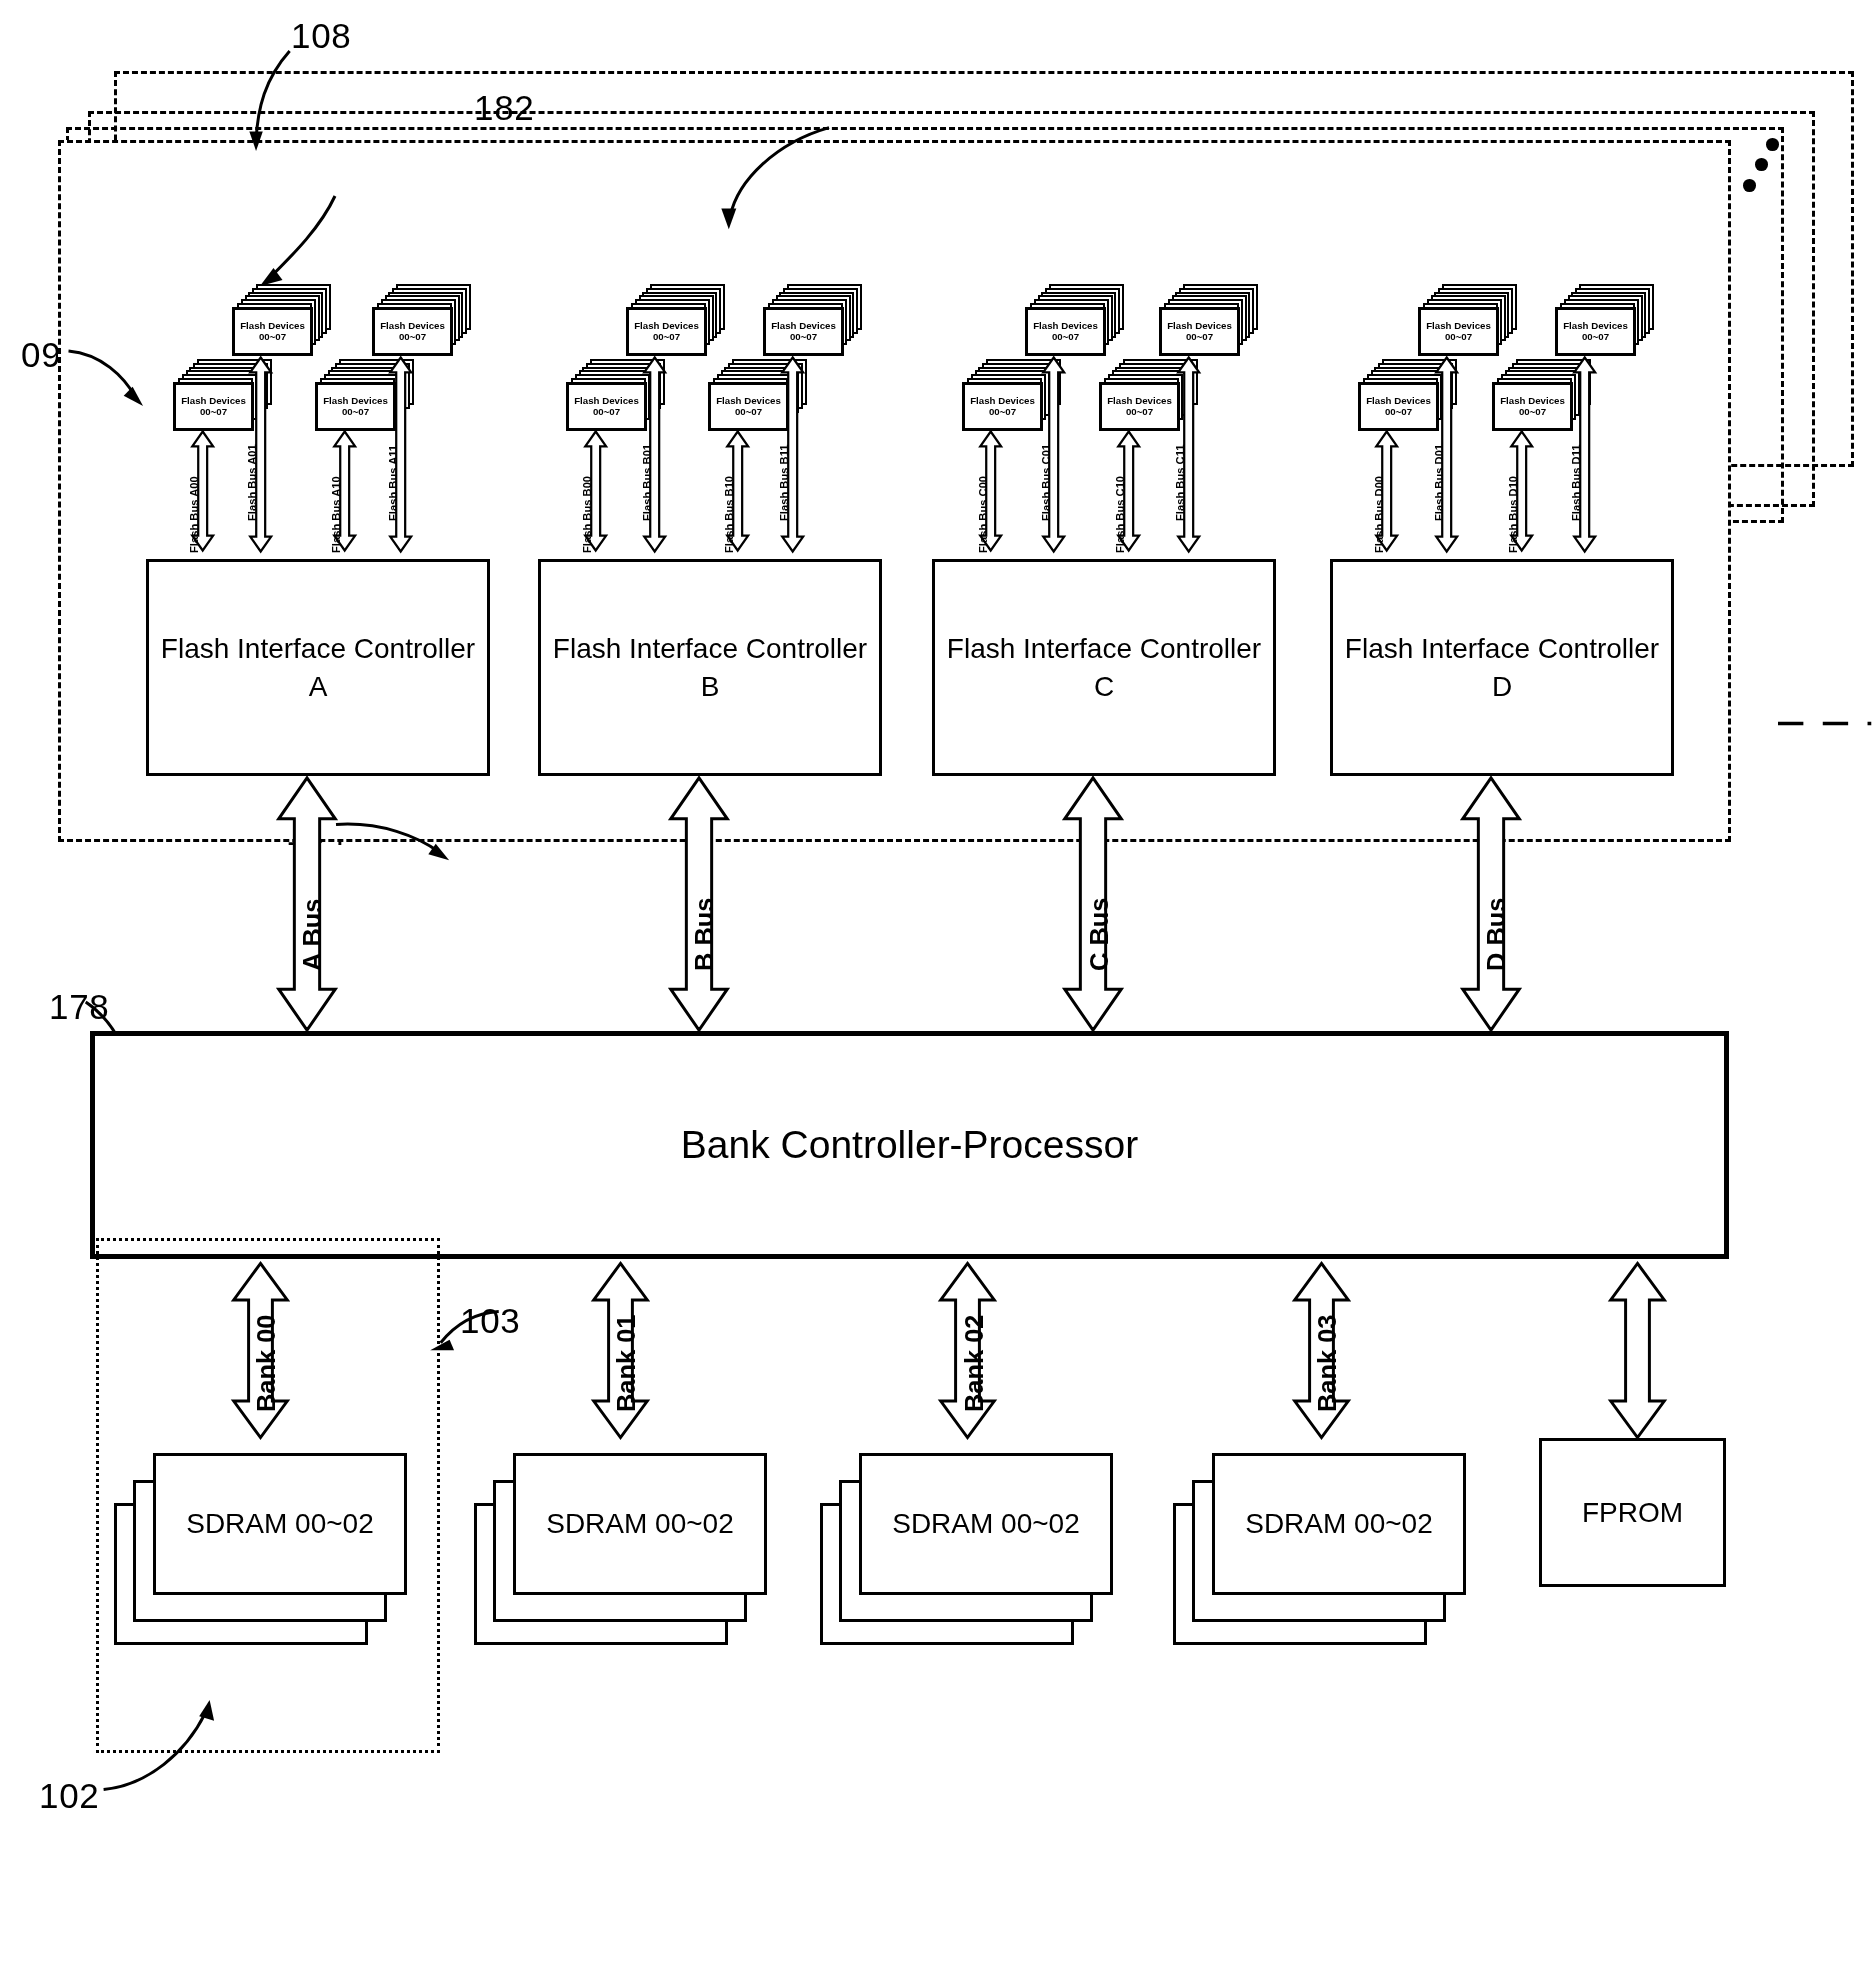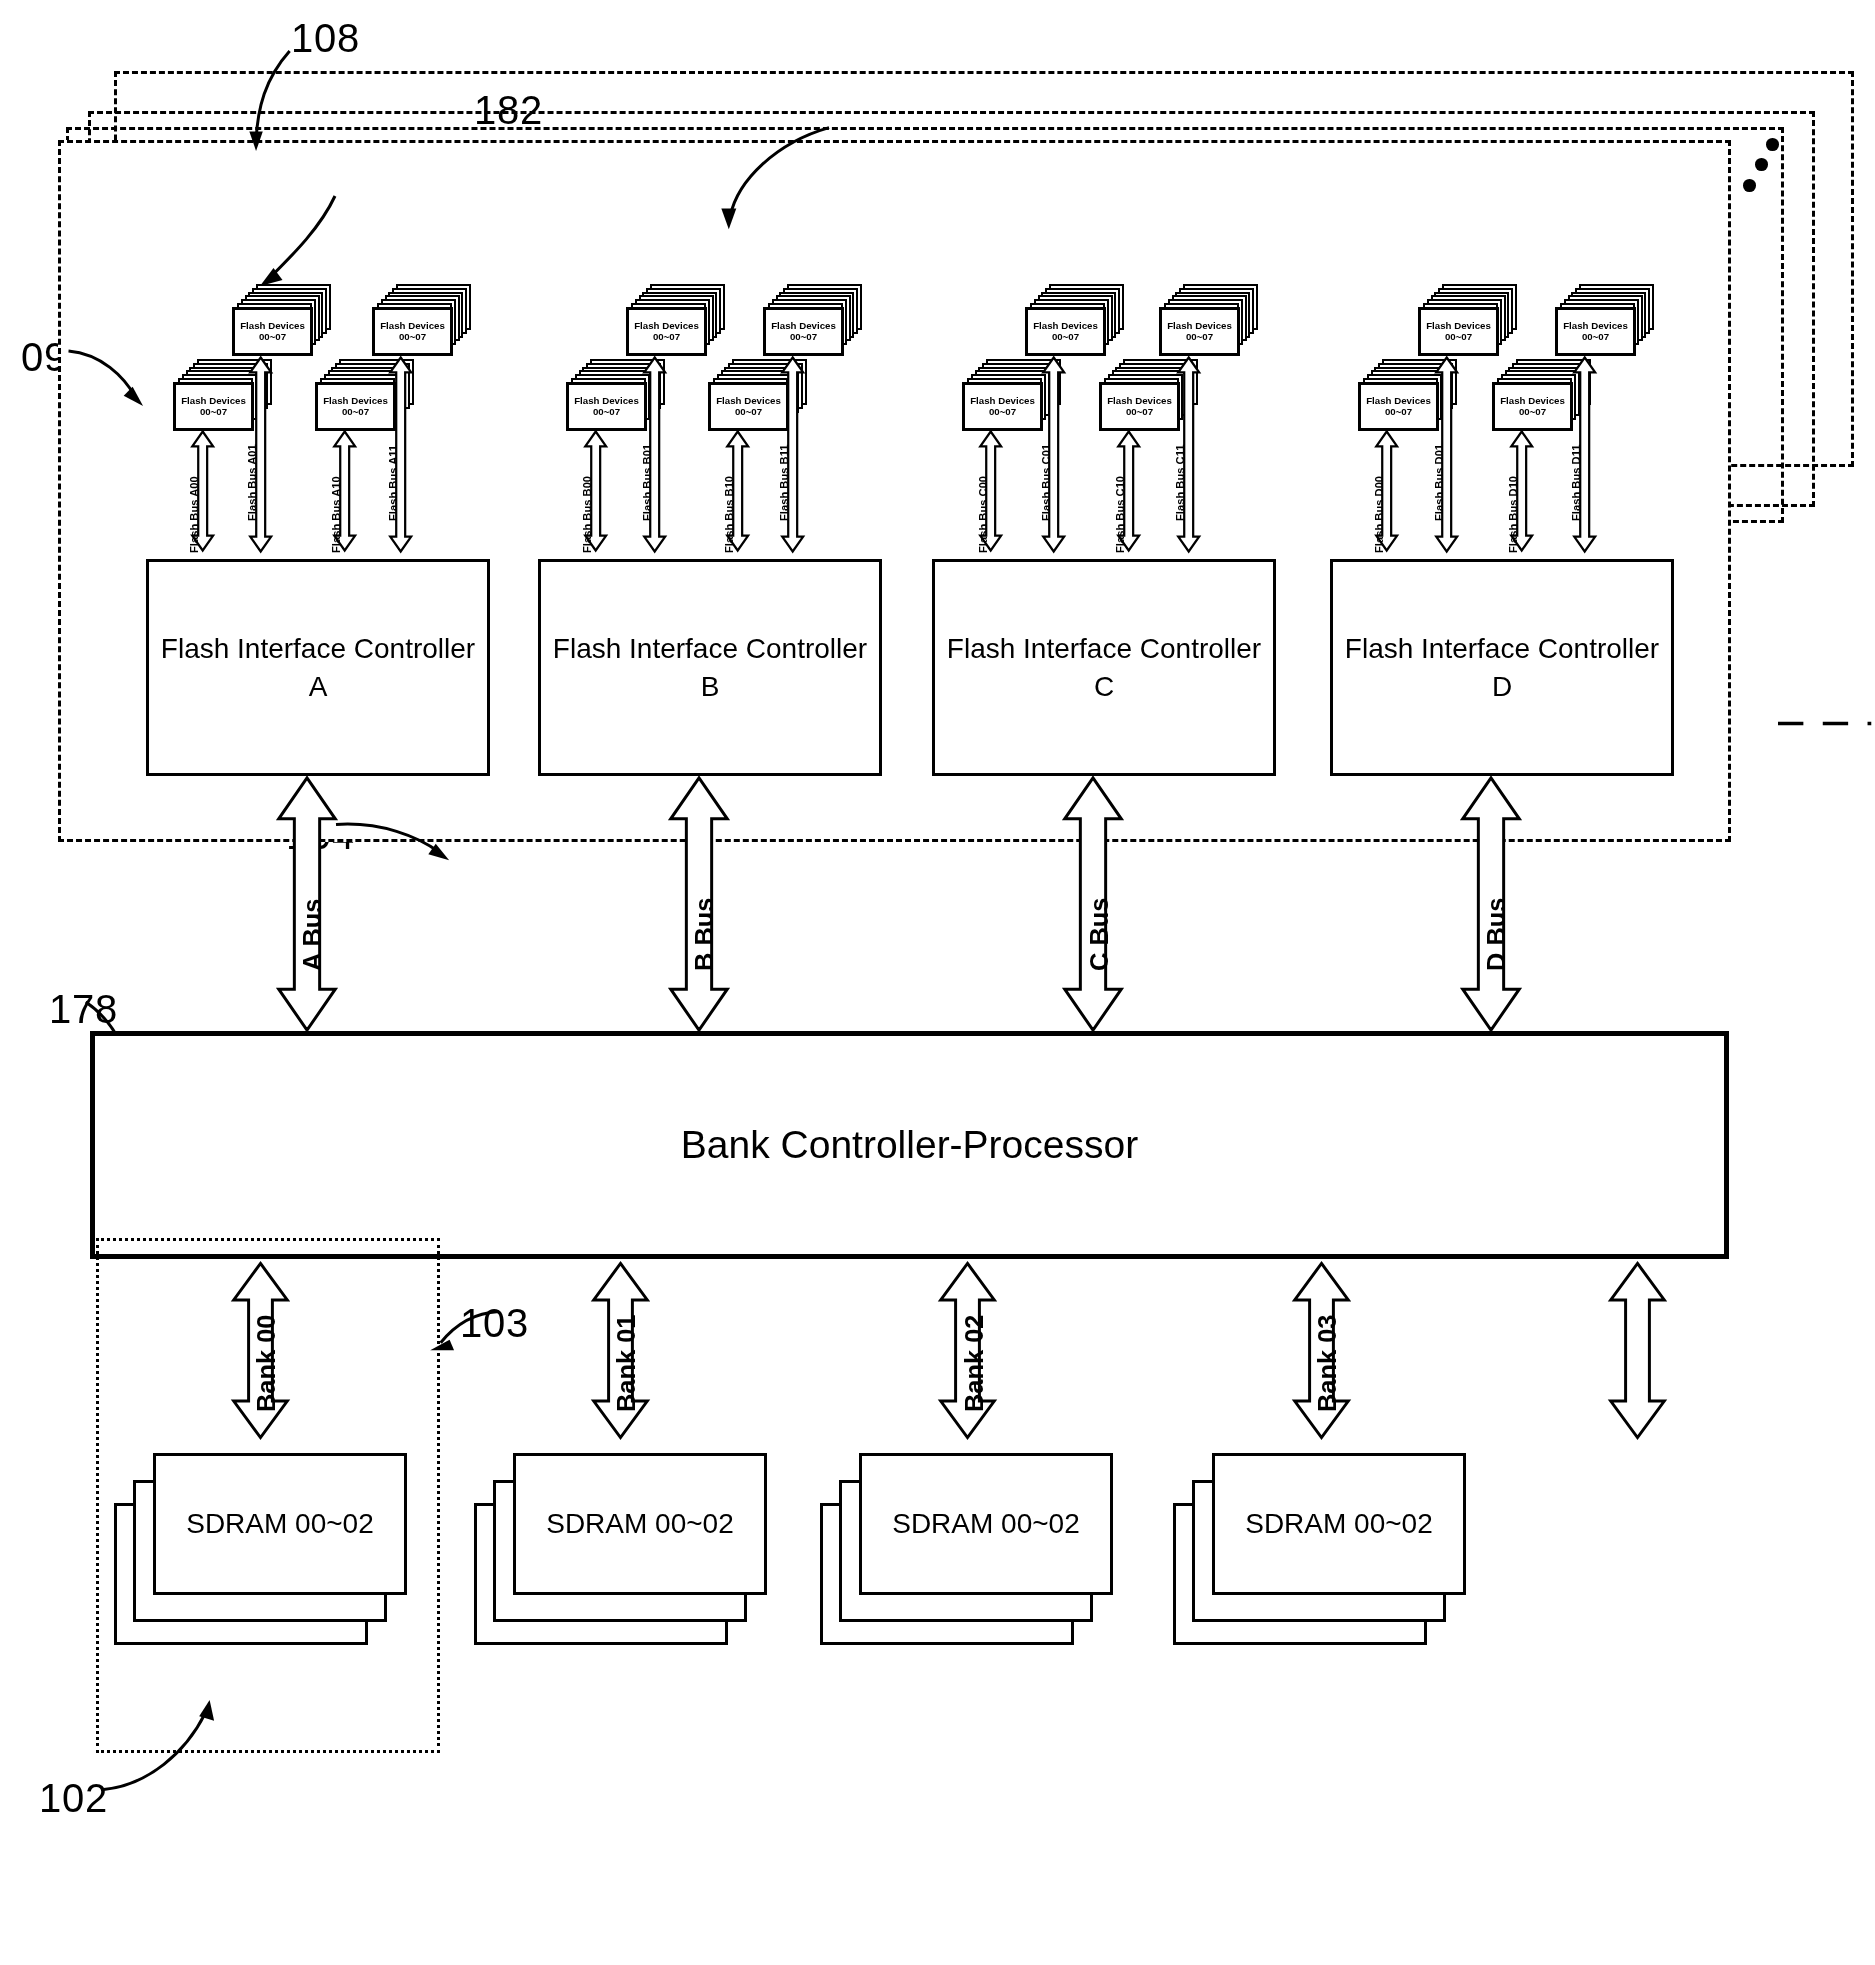--- a/index.html
+++ b/index.html
@@ -1,20 +1,20 @@
 <!DOCTYPE html>
 <html style="font-size:12px"><head>
 <meta charset="utf-8">
 <style>
   html,body{margin:0;padding:0;background:#fff;}
   body{font-family:"Liberation Sans",sans-serif;color:#000;}
   #root{position:relative;width:1876px;height:1965px;background:#fff;overflow:hidden;}
 
   .abs{position:absolute;}
-  .num{font-size:40px;letter-spacing:0.7px;color:#000;font-family:"Liberation Sans",sans-serif;}
+  .num{font-size:35px;letter-spacing:0.7px;color:#000;font-family:"Liberation Sans",sans-serif;}
 
   
   .dashbox{position:absolute;border:3.7px dashed #000;box-sizing:border-box;background:transparent;}
   .dashbox.front{background:#fff;}
 
   
   .sbox{position:absolute;box-sizing:border-box;border:3px solid #000;background:#fff;
         display:flex;align-items:center;justify-content:center;text-align:center;}
 
   .fic{font-size:28px;line-height:1.35;}
@@ -545,15 +545,18 @@
   </div>
 
   <div class="abs" style="left:1173px;top:1434px;width:299px;height:224px;">
     <div class="sbox" style="left:0px;top:69px;width:254px;height:142px;"></div>
     <div class="sbox" style="left:19.4px;top:46px;width:254px;height:142px;"></div>
     <div class="sbox sdram" style="left:39px;top:19.4px;width:254px;height:142px;">
       <span>SDRAM 00~02</span>
     </div>
   </div>
 
+  <div class="sbox sdram" style="left:1539px;top:1438px;width:187px;height:149px;">
+    <span>FPROM</span>
+  </div>
 
 </div>
 
 
 </body></html>

